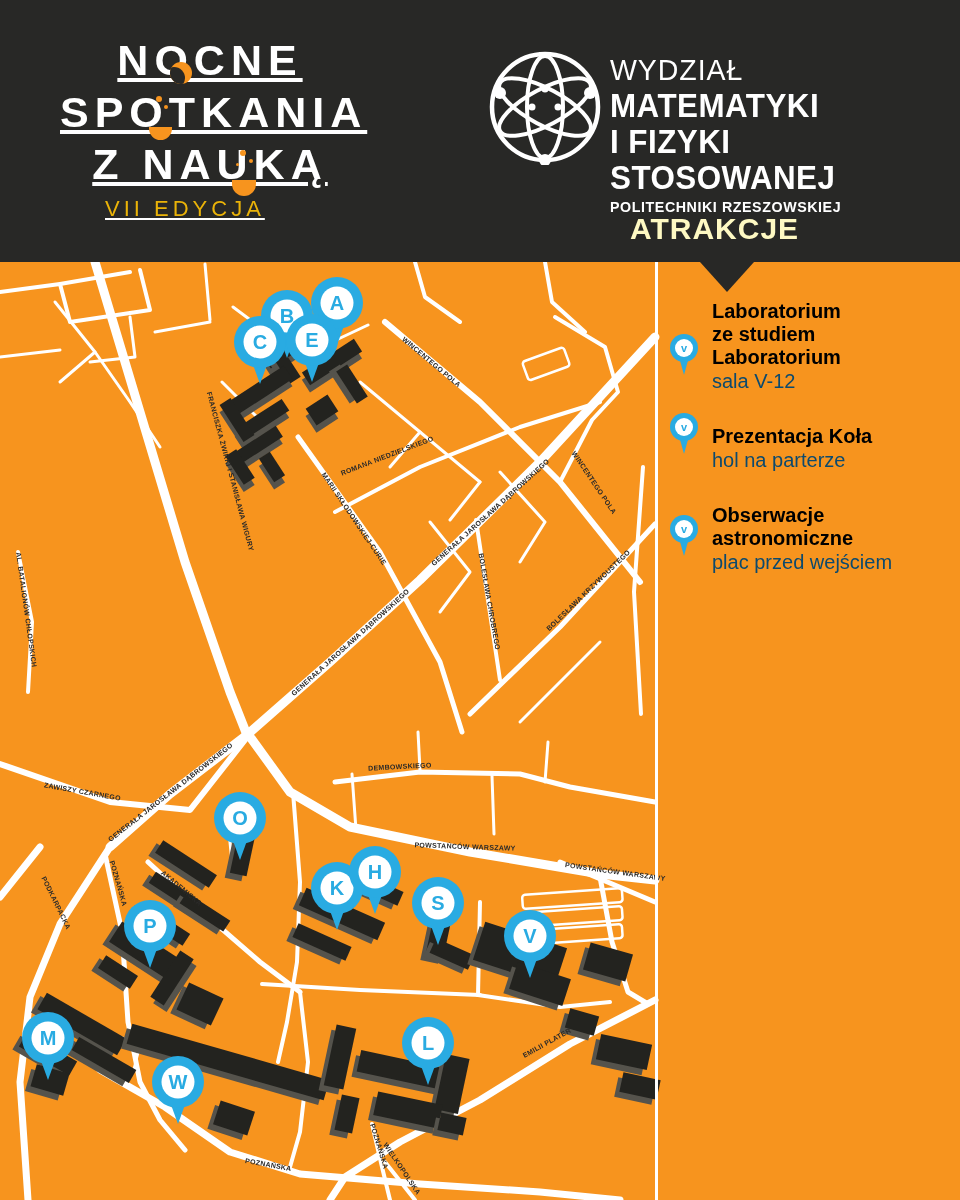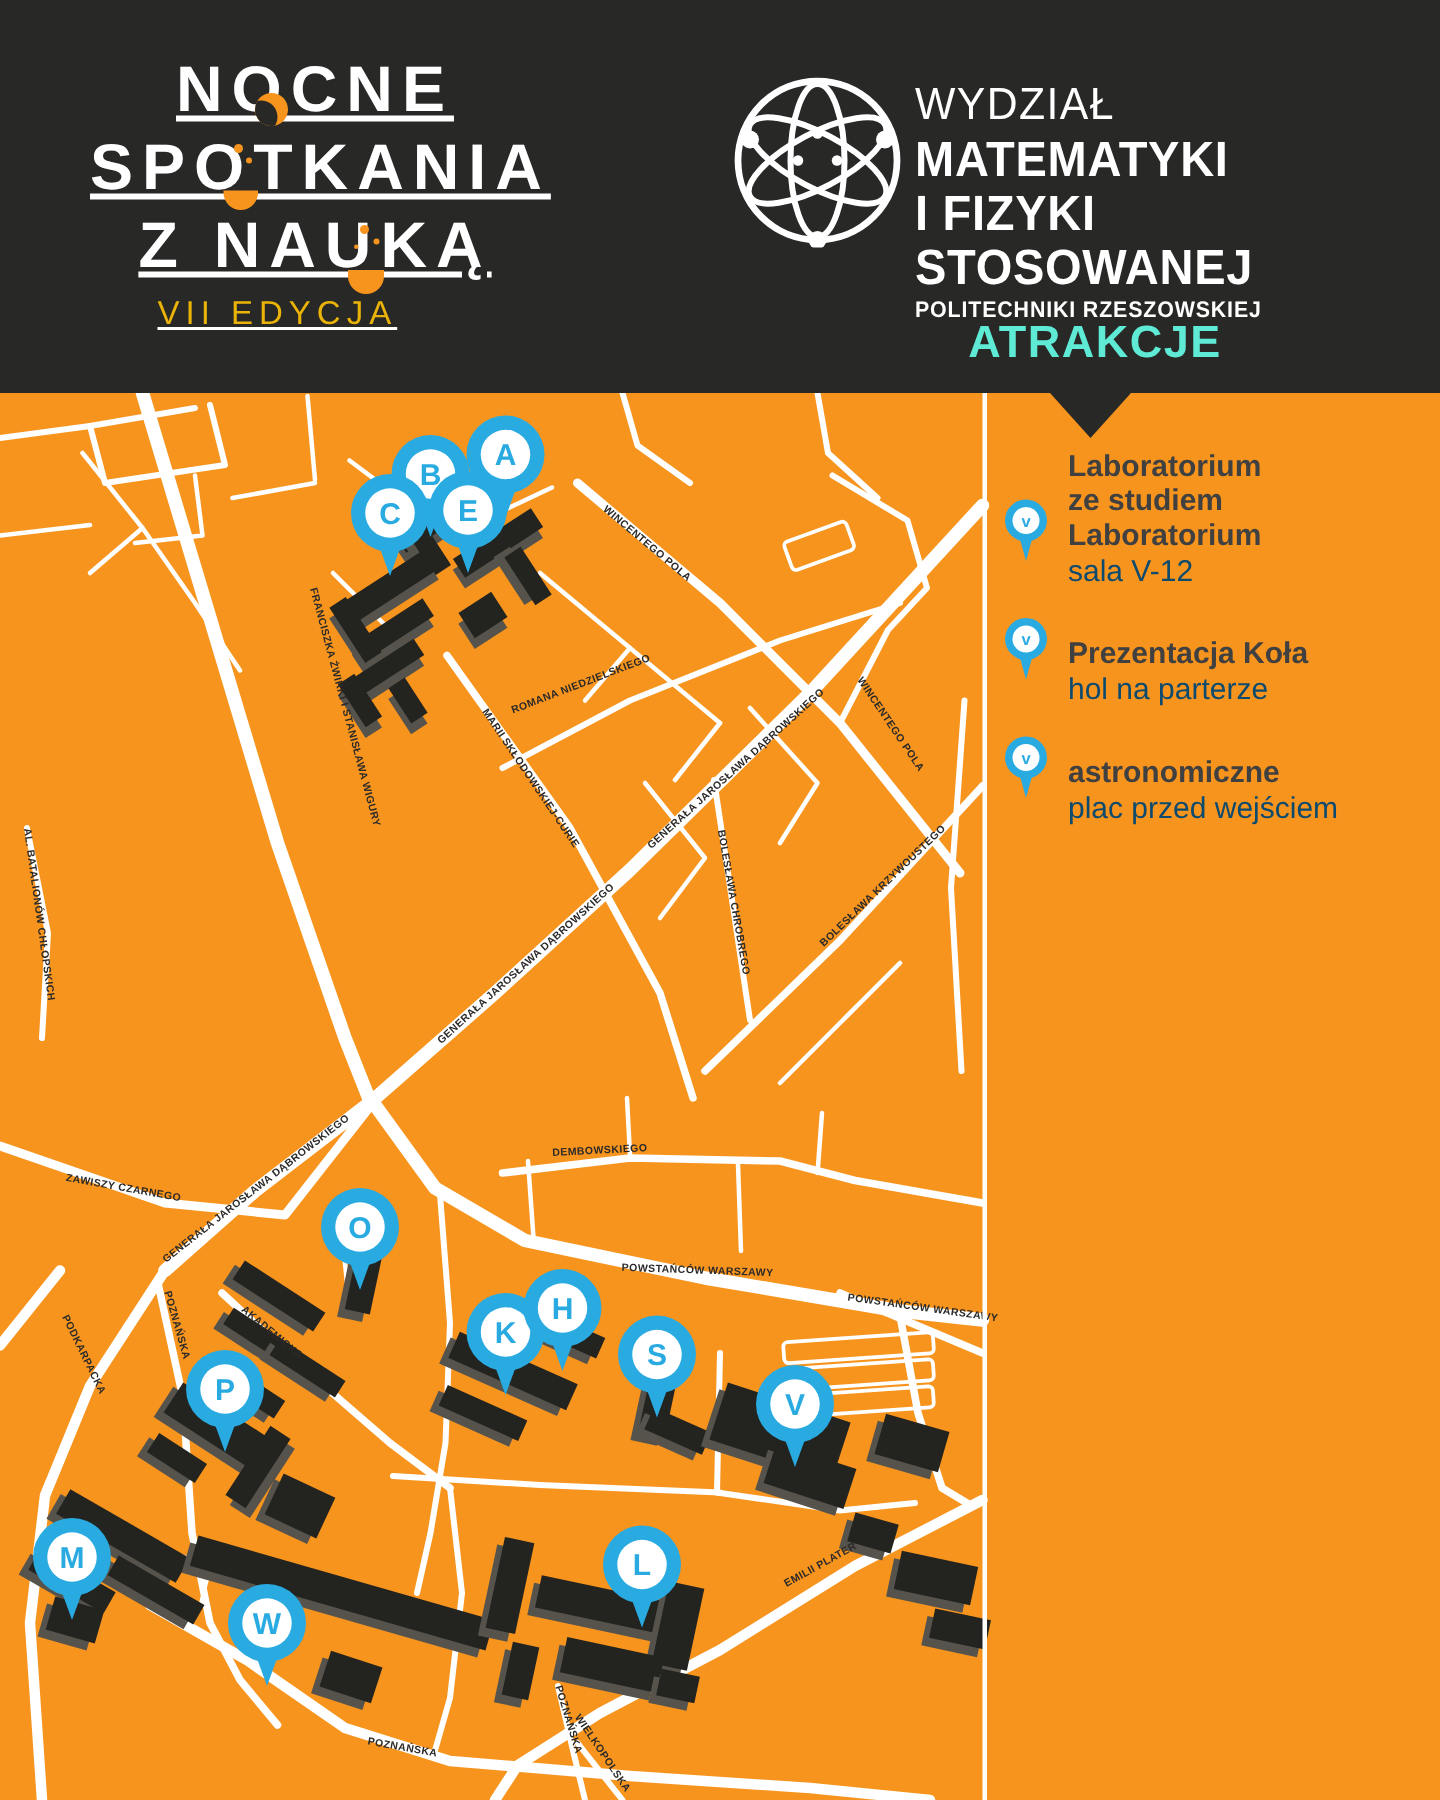--- a/index.html
+++ b/index.html
@@ -13,29 +13,29 @@
   .deco{position:absolute;z-index:6;}
   .moon{left:170px;top:62px;width:22px;height:22px;border-radius:50%;background:#F7941E;overflow:hidden;}
   .moon:after{content:"";position:absolute;left:-7px;top:5px;width:22px;height:22px;border-radius:50%;background:#282826;}
   .flask1{left:149px;top:127px;width:23px;height:13px;background:#F7941E;border-radius:0 0 12px 12px;}
   .bub{border-radius:50%;background:#F7941E;}
   .atom{position:absolute;left:488px;top:50px;}
   .fac-text{position:absolute;left:610px;top:52px;color:#fff;transform:scaleX(.95);transform-origin:left top;}
   .fac1{font-size:30px;font-weight:400;letter-spacing:1px;line-height:36px;}
   .fac2{font-size:33px;font-weight:bold;letter-spacing:.5px;line-height:36px;}
   .fac4{font-size:15px;font-weight:bold;letter-spacing:.6px;line-height:22px;}
-  .atrakcje{position:absolute;left:630px;top:212px;width:200px;text-align:center;
-            color:#5eead4;font-size:30px;font-weight:bold;letter-spacing:1px;}
+  .atrakcje{position:absolute;left:630px;top:212px;width:200px;text-align:left;
+            color:#fef9c3;font-size:30px;font-weight:bold;letter-spacing:1px;}
   
   #mapsvg{position:absolute;left:0;top:262px;z-index:1;}
   
   .sidebar{position:absolute;left:672px;top:300px;width:270px;z-index:4;}
   .attraction{position:relative;padding-left:40px;margin-bottom:32px;}
   .attraction .pin{position:absolute;left:-4px;bottom:6px;}
-  .a-title{font-size:20px;font-weight:bold;color:#404040;line-height:23px;}
+  .a-title{font-size:20px;font-weight:bold;color:#000000;line-height:23px;}
   .a-loc{font-size:20px;color:#0c4a6e;line-height:23px;margin-top:1px;}
 </style>
 </head>
 <body>
 
 <div class="header">
   <div class="logo-block">
     <div class="logo-line">NOCNE</div>
     <div class="logo-line">SPOTKANIA</div>
     <div class="logo-line">Z NAUKĄ</div>
@@ -443,16 +443,17 @@
     <div class="a-title">Prezentacja Koła</div>
     <div class="a-loc">hol na parterze</div>
   </div>
   <div class="attraction">
     <span class="pin"><svg width="32" height="50" viewBox="0 0 32 50">
       <polygon points="11,24 21,24 16,42" fill="#29ABE2"></polygon>
       <circle cx="16" cy="15" r="14" fill="#29ABE2"></circle>
       <circle cx="16" cy="15" r="9" fill="#fff"></circle>
       <text x="16" y="19" text-anchor="middle" font-size="11" font-weight="bold" fill="#29ABE2">v</text>
     </svg></span>
+    <div class="a-title">Obserwacje</div>
     <div class="a-title">astronomiczne</div>
     <div class="a-loc">plac przed wejściem</div>
   </div>
 </div>
 
 </body></html>

